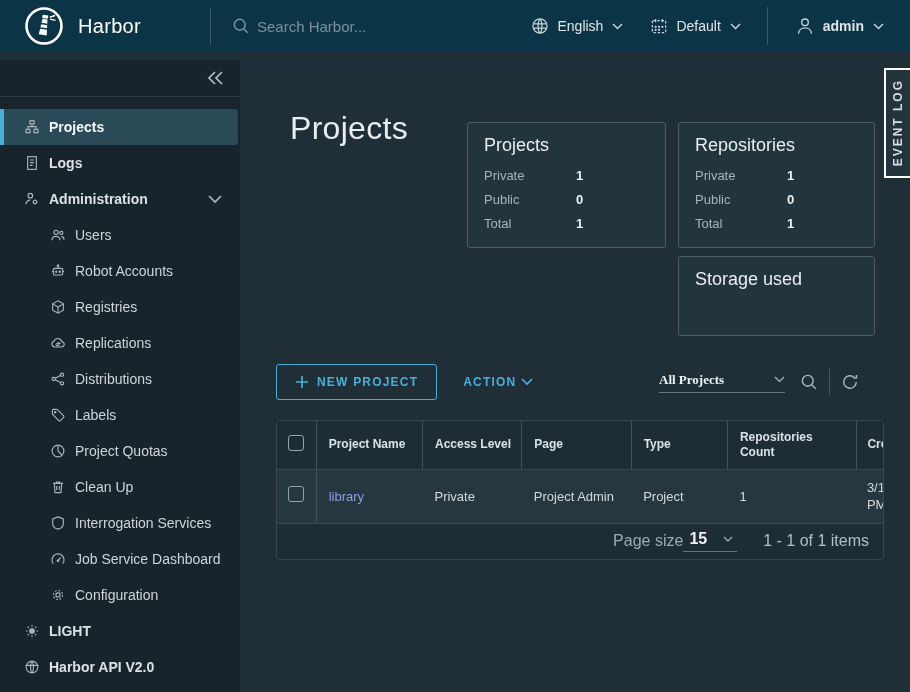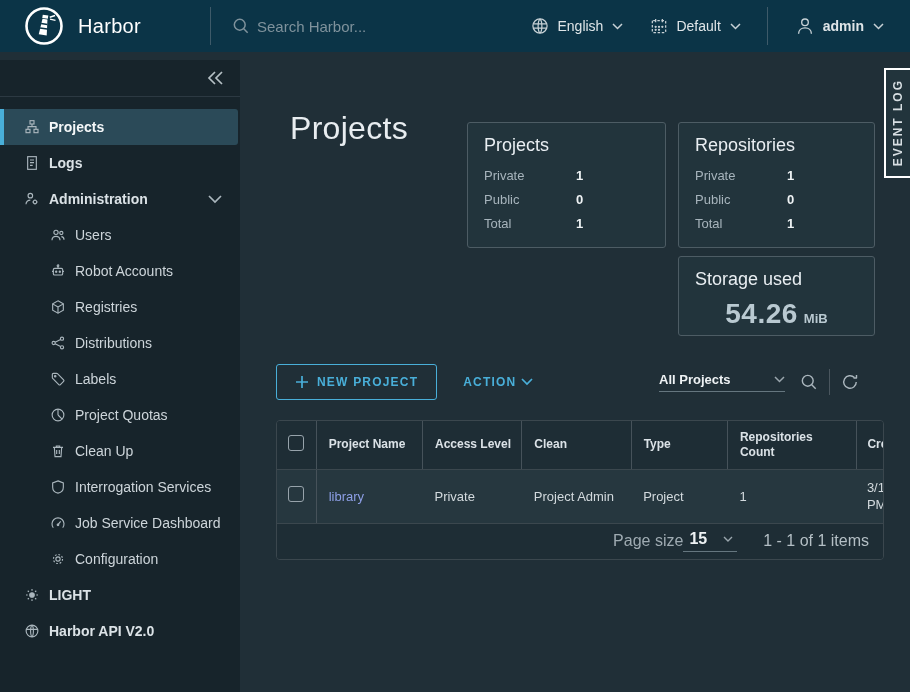--- a/index.html
+++ b/index.html
@@ -64,21 +64,21 @@
   .card.c-storage{width:197px;height:80px;margin-top:8px;}
   .storage-val{display:flex;align-items:baseline;justify-content:center;gap:6px;margin-top:2px;}
   .storage-num{font-size:28px;font-weight:bold;color:#b9c9d1;letter-spacing:.5px;}
   .storage-unit{font-size:13px;font-weight:bold;color:#b9c9d1;}
 
   
   .toolbar{position:absolute;left:36px;right:50px;top:304px;height:36px;display:flex;align-items:center;}
   .btn-outline{display:flex;align-items:center;gap:8px;height:36px;padding:0 18px;border:1px solid var(--accent);border-radius:3px;color:var(--accent);font-size:12px;font-weight:bold;letter-spacing:1.2px;background:transparent;cursor:pointer;font-family:"Liberation Sans",sans-serif;}
   .action-dd{display:flex;align-items:center;gap:5px;margin-left:26px;color:var(--accent);font-size:12px;font-weight:bold;letter-spacing:1.2px;cursor:pointer;}
   .filter-group{margin-left:auto;display:flex;align-items:center;}
-  .proj-select{display:flex;align-items:center;justify-content:space-between;width:126px;border-bottom:1px solid #65767f;padding-bottom:4px;cursor:pointer;}
+  .proj-select{display:flex;align-items:center;justify-content:space-between;width:126px;border-bottom:1px solid #65767f;padding-bottom:4px;cursor:pointer;font-family:Liberation Serif, serif;}
   .proj-select .sel-txt{font-size:13px;font-weight:bold;color:#eef2f4;}
   .tool-icon{color:var(--icon);cursor:pointer;}
   .tool-icon.search{margin-left:14px;}
   .v-div{width:1px;height:26px;background:#4a565e;margin:0 10px;}
 
   
   .datagrid{position:absolute;left:36px;top:360px;width:608px;border:1px solid var(--grid-border);border-radius:4px;overflow:hidden;}
   table.grid{border-collapse:collapse;table-layout:fixed;width:608px;}
   .grid col.c0{width:39px;}.grid col.c1{width:106px;}.grid col.c2{width:99px;}
   .grid col.c3{width:109px;}.grid col.c4{width:96px;}.grid col.c5{width:129px;}.grid col.c6{width:28px;}
@@ -254,20 +254,29 @@
         <svg width="16" height="16" viewBox="0 0 24 24" fill="none" stroke="currentColor" stroke-width="1.7">
           <path d="M12 2.8l8 4.5v9.4l-8 4.5-8-4.5V7.3l8-4.5z"></path>
             <path d="M12 12l8-4.7M12 12L4 7.3M12 12v9.2"></path>
         </svg>
       </span>
       <span class="ni-label">Registries</span>
     </li>
     <li class="nav-item sub">
       <span class="ni-icon">
         <svg width="16" height="16" viewBox="0 0 24 24" fill="none" stroke="currentColor" stroke-width="1.7">
+          <path d="M7 18h10a4 4 0 0 0 .6-8A6 6 0 0 0 6 9.4 4.4 4.4 0 0 0 7 18z"></path>
+          <path d="M9.5 12.5h5l-1.6-1.6M14.5 15.2h-5l1.6 1.6"></path>
+        </svg>
+      </span>
+      <span class="ni-label">Replications</span>
+    </li>
+    <li class="nav-item sub">
+      <span class="ni-icon">
+        <svg width="16" height="16" viewBox="0 0 24 24" fill="none" stroke="currentColor" stroke-width="1.7">
           <circle cx="5.5" cy="12" r="2.4"></circle>
             <circle cx="18" cy="5.5" r="2.4"></circle>
             <circle cx="18" cy="18.5" r="2.4"></circle>
           <path d="M7.7 10.9l8.1-4.2M7.7 13.1l8.1 4.2"></path>
         </svg>
       </span>
       <span class="ni-label">Distributions</span>
     </li>
     <li class="nav-item sub">
       <span class="ni-icon">
@@ -376,24 +385,20 @@
             <span class="lbl">Public</span>
             <span class="val">0</span>
           </div>
         <div class="card-row">
             <span class="lbl">Total</span>
             <span class="val">1</span>
           </div>
       </div>
       <div class="card c-storage">
         <div class="card-title">Storage used</div>
-        <div class="storage-val">
-          <span class="storage-num">54.26</span>
-          <span class="storage-unit">MiB</span>
-        </div>
       </div>
     </div>
   </div>
 
   <div class="toolbar">
     <button class="btn-outline">
       <span>
         <svg width="14" height="14" viewBox="0 0 14 14" fill="none" stroke="#49afd9" stroke-width="1.7">
             <path d="M7 1v12M1 7h12"></path>
           </svg>
@@ -442,21 +447,21 @@
           <col class="c3">
           <col class="c4">
           <col class="c5">
           <col class="c6">
         </colgroup>
       <thead>
         <tr>
           <th class="chk-cell"><span class="checkbox"></span></th>
           <th>Project Name</th>
           <th>Access Level</th>
-          <th>Clean</th>
+          <th>Page</th>
           <th>Type</th>
           <th>Repositories Count</th>
           <th class="last">Cre</th>
         </tr>
       </thead>
       <tbody>
         <tr>
           <td class="chk-cell"><span class="checkbox"></span></td>
           <td><a class="proj-link">library</a></td>
           <td>Private</td>

